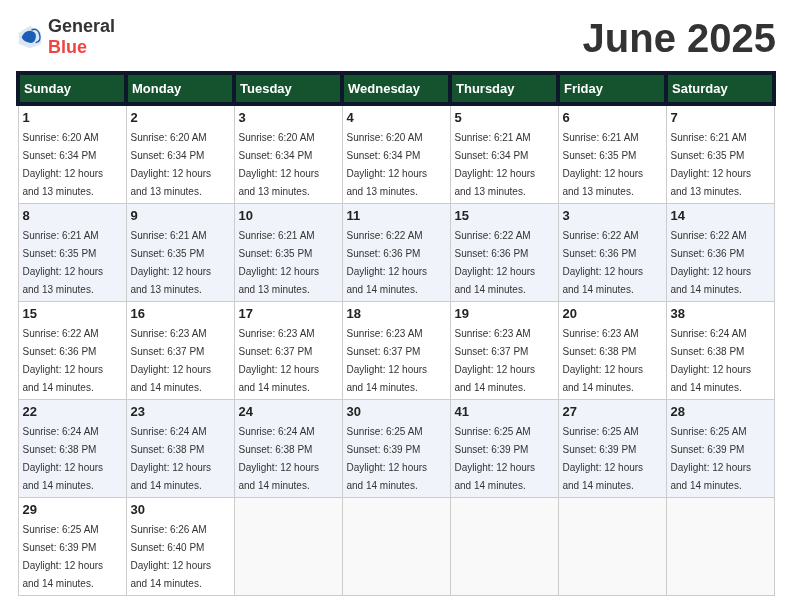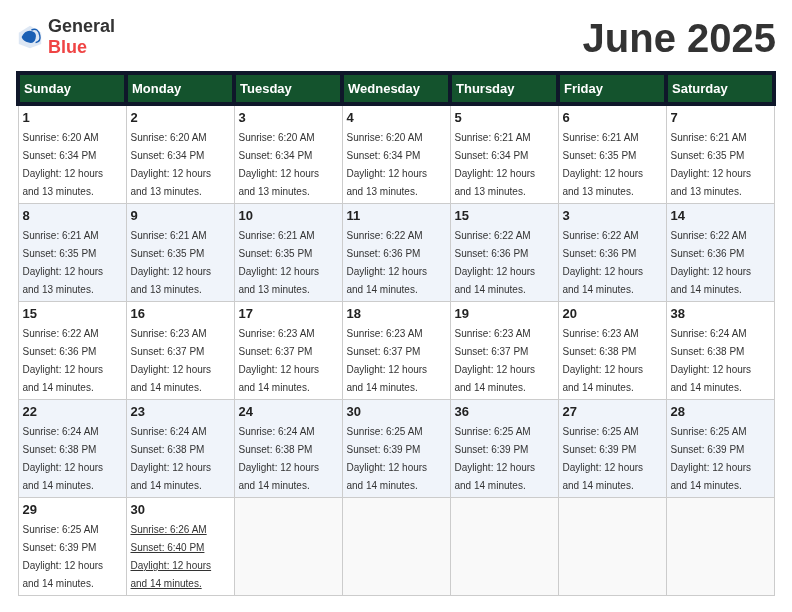--- a/index.html
+++ b/index.html
@@ -223,39 +223,39 @@
 Daylight: 12 hours
 and 14 minutes.</span></td>
         <td><span class="day-number">24</span><span class="day-info" style="white-space: pre-line;">Sunrise: 6:24 AM
 Sunset: 6:38 PM
 Daylight: 12 hours
 and 14 minutes.</span></td>
         <td><span class="day-number">30</span><span class="day-info" style="white-space: pre-line;">Sunrise: 6:25 AM
 Sunset: 6:39 PM
 Daylight: 12 hours
 and 14 minutes.</span></td>
-        <td><span class="day-number">36</span><span class="day-info" style="white-space: pre-line;">Sunrise: 6:25 AM
+        <td><span class="day-number">41</span><span class="day-info" style="white-space: pre-line;">Sunrise: 6:25 AM
 Sunset: 6:39 PM
 Daylight: 12 hours
 and 14 minutes.</span></td>
         <td><span class="day-number">27</span><span class="day-info" style="white-space: pre-line;">Sunrise: 6:25 AM
 Sunset: 6:39 PM
 Daylight: 12 hours
 and 14 minutes.</span></td>
         <td><span class="day-number">28</span><span class="day-info" style="white-space: pre-line;">Sunrise: 6:25 AM
 Sunset: 6:39 PM
 Daylight: 12 hours
 and 14 minutes.</span></td>
       </tr>
       <tr class="week-row">
         <td><span class="day-number">29</span><span class="day-info" style="white-space: pre-line;">Sunrise: 6:25 AM
 Sunset: 6:39 PM
 Daylight: 12 hours
 and 14 minutes.</span></td>
-        <td><span class="day-number">30</span><span class="day-info" style="white-space: pre-line; text-decoration: underline;">Sunrise: 6:26 AM
+        <td><span class="day-number">30</span><span class="day-info" style="white-space: pre-line;">Sunrise: 6:26 AM
 Sunset: 6:40 PM
 Daylight: 12 hours
 and 14 minutes.</span></td>
         <td class="empty-cell"></td>
         <td class="empty-cell"></td>
         <td class="empty-cell"></td>
         <td class="empty-cell"></td>
         <td class="empty-cell"></td>
       </tr>
     </tbody>

